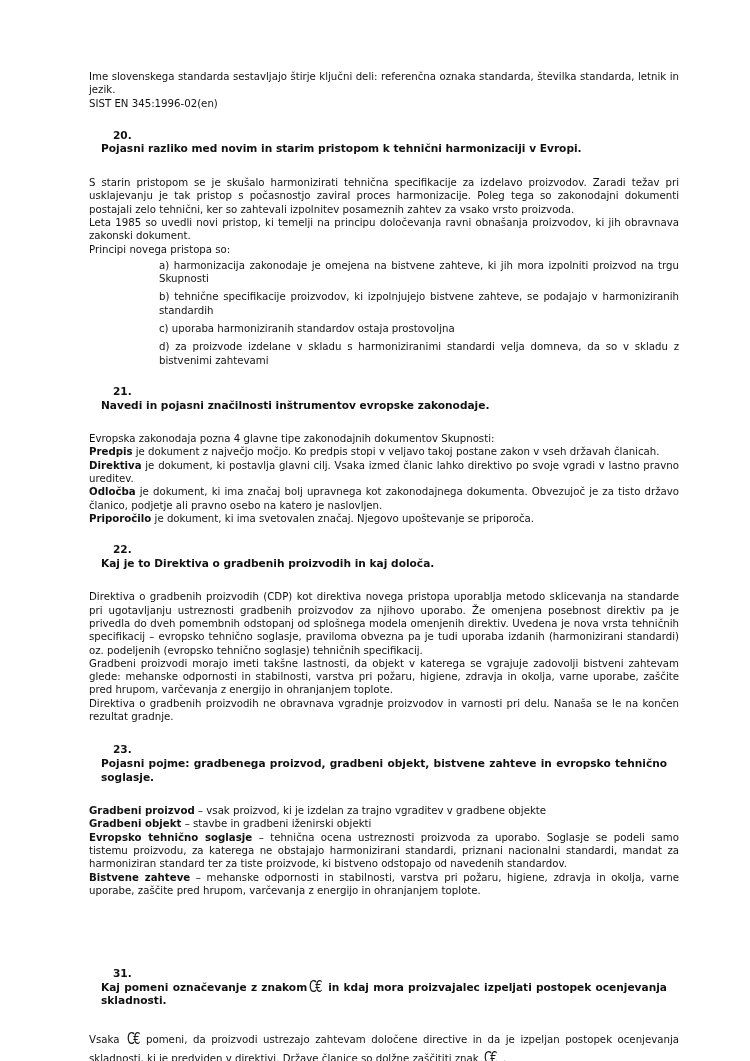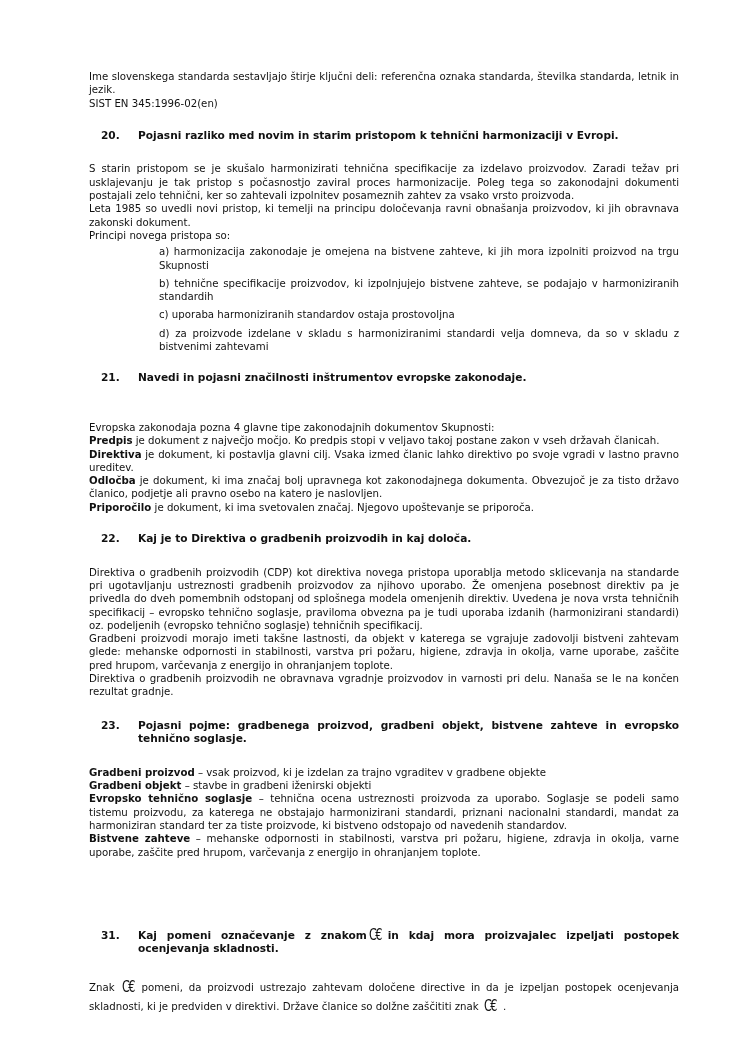--- a/index.html
+++ b/index.html
@@ -1,20 +1,20 @@
 <!DOCTYPE html>
 <html><head>
 <meta charset="utf-8">
 <style>
   html, body { margin: 0; padding: 0; background: #ffffff; }
   body { width: 750px; height: 1061px; position: relative; overflow: hidden;
          font-family: "DejaVu Sans", sans-serif; color: #111; }
   .page { position: absolute; left: 89px; top: 70px; width: 590px; font-size: 10.2px; line-height: 13.3px; }
   p { margin: 0; text-align: justify; }
-  .heading { display: flex; font-weight: bold; font-size: 10.6px; line-height: 13.6px; margin: 0; }
+  .heading { display: flex; font-weight: bold; font-size: 10.6px; line-height: 13.6px; margin: 12px; flex-direction: column; }
   .heading .num { width: 37px; flex: none; padding-left: 12px; }
   .heading .txt { flex: 1; text-align: justify; }
   .list { margin-left: 70px; }
   .list p { margin-bottom: 5px; }
   b { font-weight: bold; }
   .ce { display: inline-block; font-weight: normal; font-size: 15px; line-height: 10px; letter-spacing: -2px; vertical-align: -1px; margin: 0 3px 0 2px; font-family: "DejaVu Sans", sans-serif; transform: scaleX(0.75); transform-origin: left center; width: 16px; }
 </style>
 </head>
 <body>
 
@@ -36,21 +36,21 @@
       <p>b) tehnične specifikacije proizvodov, ki izpolnjujejo bistvene zahteve, se podajajo v harmoniziranih standardih</p>
       <p>c) uporaba harmoniziranih standardov ostaja prostovoljna</p>
       <p>d) za proizvode izdelane v skladu s harmoniziranimi standardi velja domneva, da so v skladu z bistvenimi zahtevami</p>
     </div>
   </div>
 
   <div class="heading" style="margin-top:18px;">
     <span class="num">21.</span>
     <span class="txt">Navedi in pojasni značilnosti inštrumentov evropske zakonodaje.</span>
   </div>
-  <div style="margin-top:36px;">
+  <div style="margin-top:20px;">
     <p>Evropska zakonodaja pozna 4 glavne tipe zakonodajnih dokumentov Skupnosti:</p>
     <p><b>Predpis</b><span> je dokument z največjo močjo. Ko predpis stopi v veljavo takoj postane zakon v vseh državah članicah.</span></p>
     <p><b>Direktiva</b><span> je dokument, ki postavlja glavni cilj. Vsaka izmed članic lahko direktivo po svoje vgradi v lastno pravno ureditev.</span></p>
     <p><b>Odločba</b><span> je dokument, ki ima značaj bolj upravnega kot zakonodajnega dokumenta. Obvezujoč je za tisto državo članico, podjetje ali pravno osebo na katero je naslovljen.</span></p>
     <p><b>Priporočilo</b><span> je dokument, ki ima svetovalen značaj. Njegovo upoštevanje se priporoča.</span></p>
   </div>
 
   <div class="heading" style="margin-top:18px;">
     <span class="num">22.</span>
     <span class="txt">Kaj je to Direktiva o gradbenih proizvodih in kaj določa.</span>
@@ -70,16 +70,16 @@
     <p><b>Gradbeni objekt</b><span> – stavbe in gradbeni iženirski objekti</span></p>
     <p><b>Evropsko tehnično soglasje</b><span> – tehnična ocena ustreznosti proizvoda za uporabo. Soglasje se podeli samo tistemu proizvodu, za katerega ne obstajajo harmonizirani standardi, priznani nacionalni standardi, mandat za harmoniziran standard ter za tiste proizvode, ki bistveno odstopajo od navedenih standardov.</span></p>
     <p><b>Bistvene zahteve</b><span> – mehanske odpornosti in stabilnosti, varstva pri požaru, higiene, zdravja in okolja, varne uporabe, zaščite pred hrupom, varčevanja z energijo in ohranjanjem toplote.</span></p>
   </div>
 
   <div class="heading" style="margin-top:70px;">
     <span class="num">31.</span>
     <span class="txt"><span>Kaj pomeni označevanje z znakom</span><span class="ce">C€</span><span>in kdaj mora proizvajalec izpeljati postopek ocenjevanja skladnosti.</span></span>
   </div>
   <div style="margin-top:22px; line-height:19px;">
-    <p><span>Znak</span> <span class="ce">C€</span><span>pomeni, da proizvodi ustrezajo zahtevam določene directive in da je izpeljan postopek ocenjevanja skladnosti, ki je predviden v direktivi. Države članice so dolžne zaščititi znak</span> <span class="ce">C€</span><span>.</span></p>
+    <p><span>Vsaka</span> <span class="ce">C€</span><span>pomeni, da proizvodi ustrezajo zahtevam določene directive in da je izpeljan postopek ocenjevanja skladnosti, ki je predviden v direktivi. Države članice so dolžne zaščititi znak</span> <span class="ce">C€</span><span>.</span></p>
   </div>
 
 </div>
 
 </body></html>

